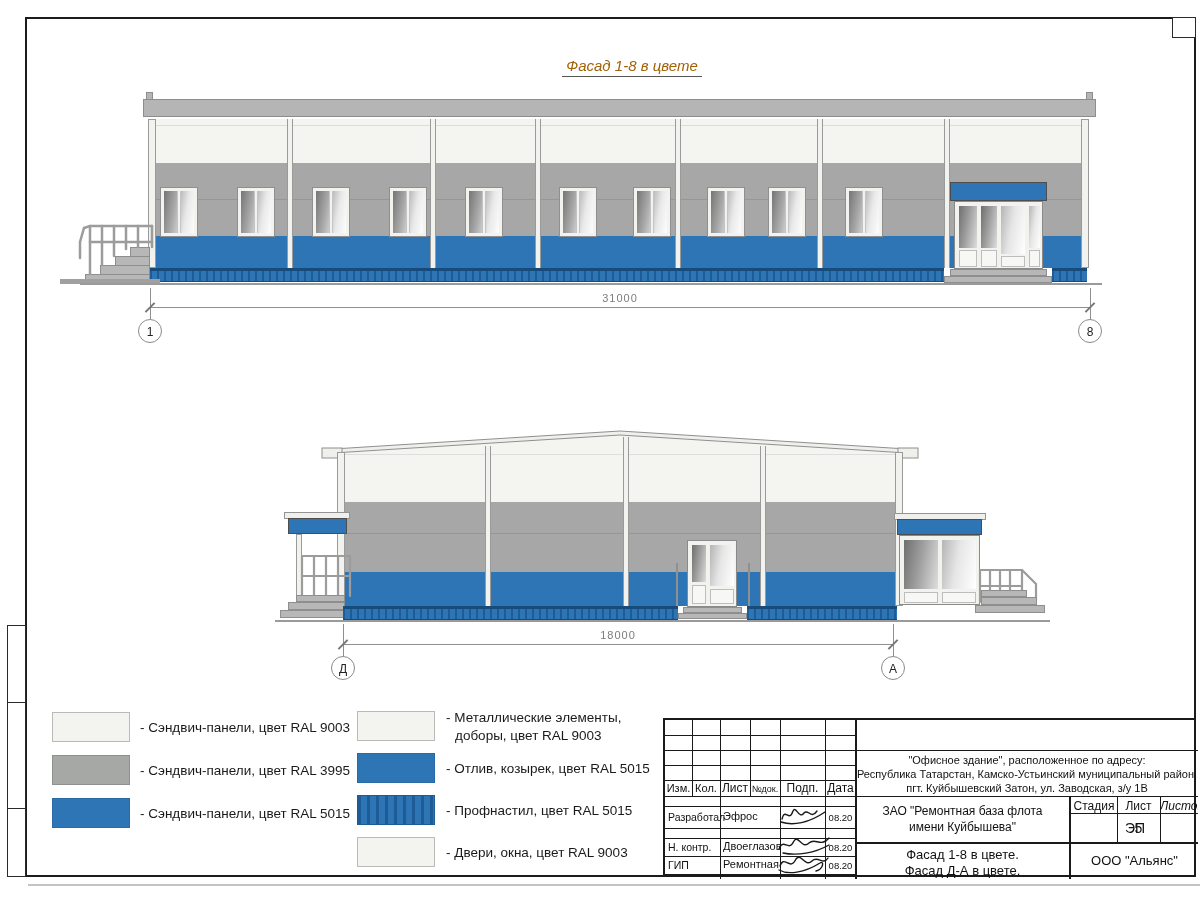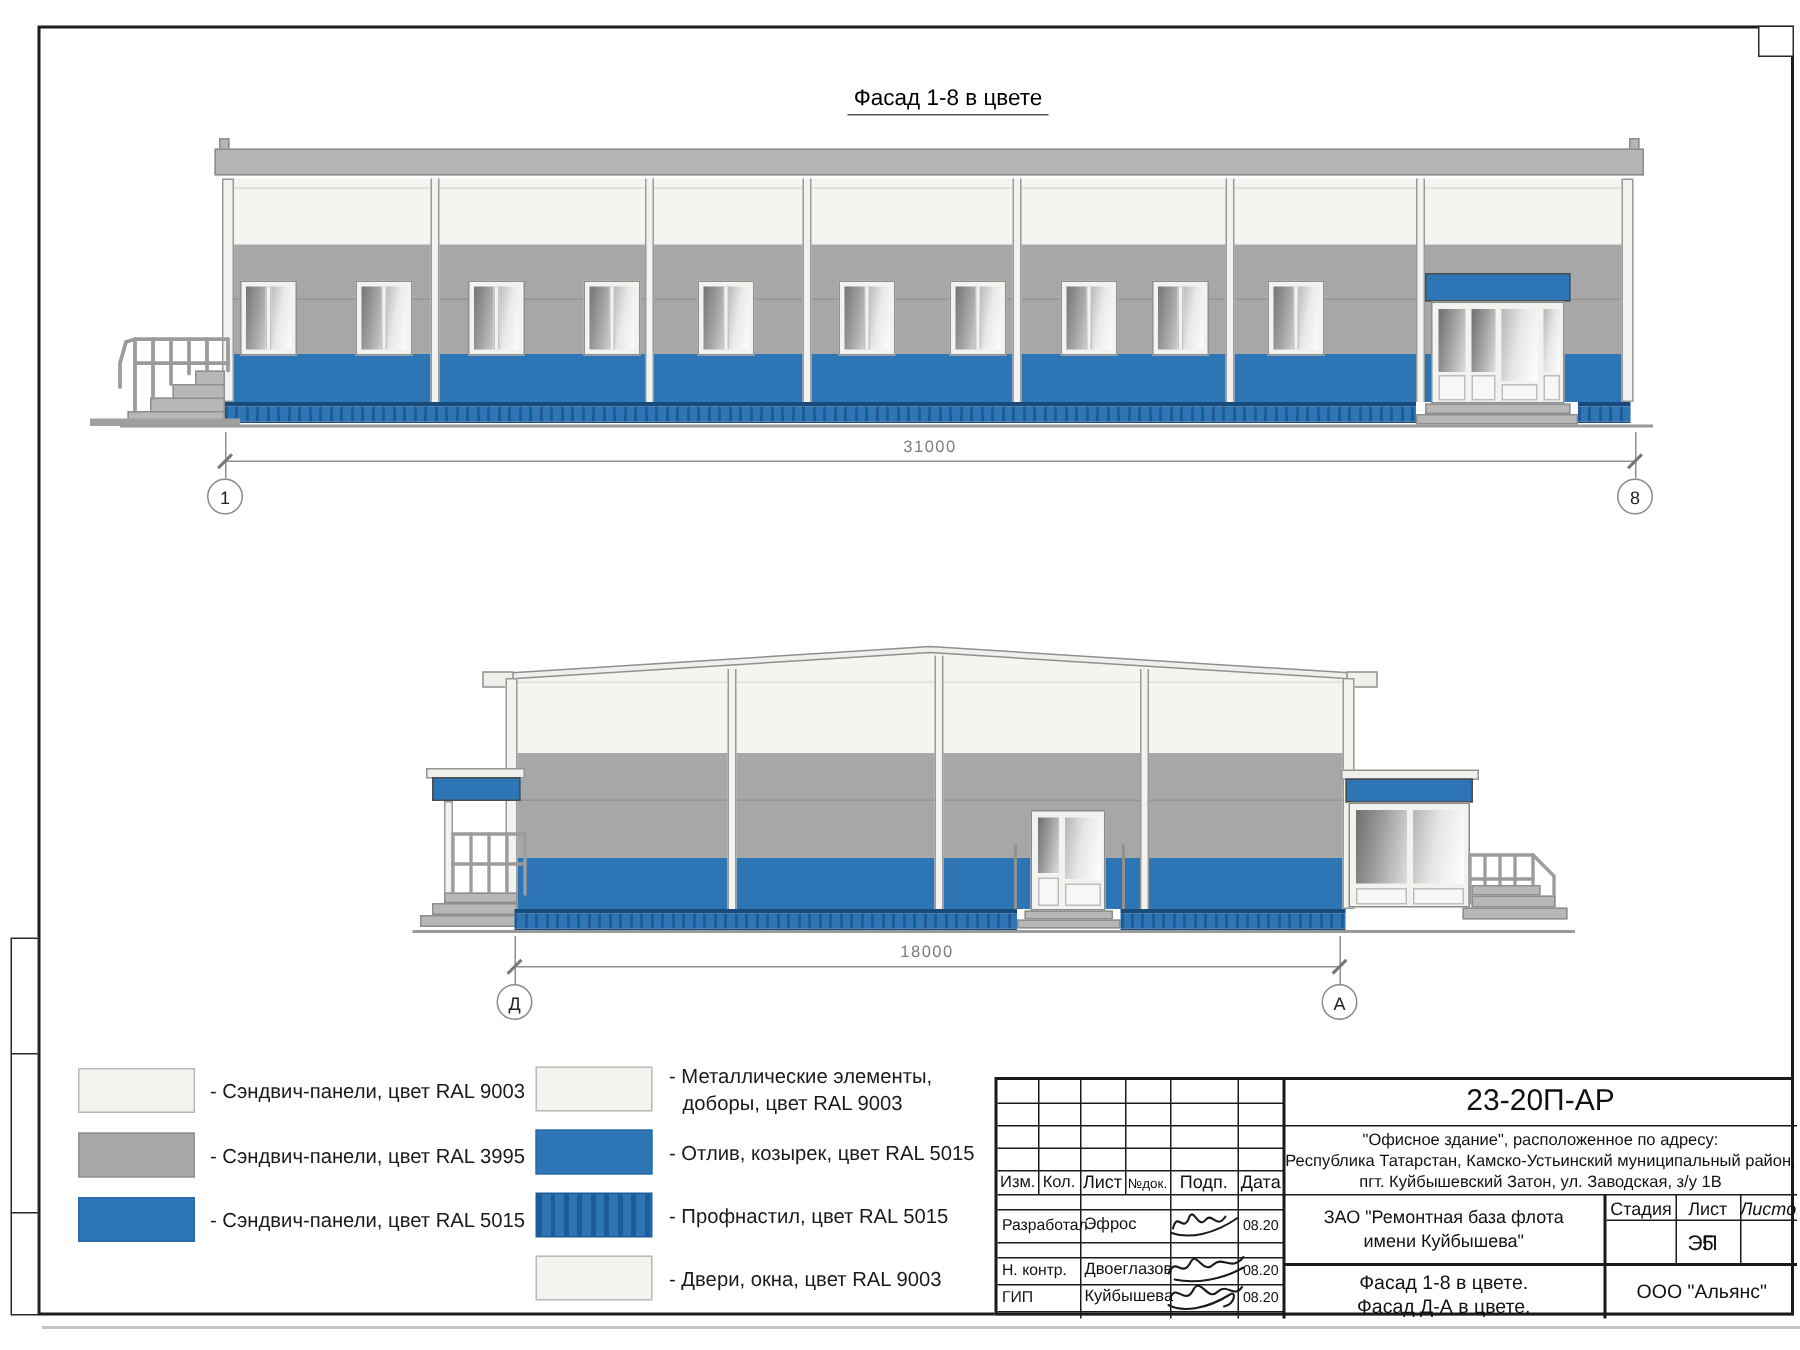--- a/index.html
+++ b/index.html
@@ -31,21 +31,21 @@
   .whiteframe{background:#f2f2ef;border:1px solid #8a8a8a;}
   .whitepanel{background:#f7f8f5;border:1px solid #bdbdbd;}
   .canopy{background:#2e75b6;border:1px solid #4d4d4d;}
   .rooflip{background:#efefec;border:1px solid #949494;}
   .prof{background:repeating-linear-gradient(90deg,#1d5c97 0px,#1d5c97 2px,#2e75b6 2px,#2e75b6 7px);
         border-top:3px solid #174b7c;border-bottom:1px solid #174b7c;}
   .step{background:#b7b7b7;border:1px solid #8e8e8e;}
   .groundline{background:#9a9a9a;height:2px;}
   .groundpad{background:#a0a0a0;}
   
-  .ftitle{font-size:15px;color:#000000;text-align:center;}
+  .ftitle{font-style:italic;font-size:15px;color:#a16207;text-align:center;}
   .ftitle span{border-bottom:1px solid #555;padding:0 4px 2px 4px;}
   .dimline{background:#8f8f8f;height:1px;}
   .extline{background:#8f8f8f;width:1px;}
   .dimtick{width:2px;height:13px;background:#777;transform:rotate(45deg);}
   .dimtext{font-size:11px;color:#7d7d7d;text-align:center;letter-spacing:1px;}
   .axiscircle{width:24px;height:24px;border:1px solid #8a8a8a;border-radius:50%;background:#fff;
       font-size:12px;color:#222;text-align:center;line-height:24px;}
   
   .swatch{width:78px;height:30px;}
   .sw-white{background:#f3f4f0;border:1px solid #b9bcb6;}
@@ -329,21 +329,21 @@
     <div class="tbtext c" style="left:115px;top:61px;width:45px;font-size:12px;">Подп.</div>
     <div class="tbtext c" style="left:160px;top:61px;width:31px;font-size:12px;">Дата</div>
 
     <div class="tbtext" style="left:3px;top:91px;font-size:10.5px;">Разработал</div>
     <div class="tbtext" style="left:58px;top:90px;font-size:11px;">Эфрос</div>
     <div class="tbtext c" style="left:160px;top:92px;width:31px;font-size:9.5px;">08.20</div>
     <div class="tbtext" style="left:3px;top:121px;font-size:10.5px;">Н. контр.</div>
     <div class="tbtext" style="left:58px;top:120px;font-size:11px;">Двоеглазов</div>
     <div class="tbtext c" style="left:160px;top:122px;width:31px;font-size:9.5px;">08.20</div>
     <div class="tbtext" style="left:3px;top:139px;font-size:10.5px;">ГИП</div>
-    <div class="tbtext" style="left:58px;top:138px;font-size:11px;">Куйбышева</div>
+    <div class="tbtext" style="left:58px;top:138px;font-size:11px;">Ремонтная</div>
     <div class="tbtext c" style="left:160px;top:140px;width:31px;font-size:9.5px;">08.20</div>
 
     <svg class="abs" style="left:112px;top:84px;" width="54" height="24" viewBox="0 0 54 24">
       <g stroke="#1a1a1a" stroke-width="1.4" fill="none" stroke-linecap="round">
         <path d="M5,15 C8,3 12,19 16,7 C19,1 22,16 27,9 C31,4 34,16 40,7"></path>
         <path d="M4,18 C16,22 32,19 48,8"></path>
       </g>
     </svg>
     <svg class="abs" style="left:110px;top:113px;" width="58" height="24" viewBox="0 0 58 24">
       <g stroke="#1a1a1a" stroke-width="1.4" fill="none" stroke-linecap="round">
@@ -351,21 +351,20 @@
         <path d="M8,20 C22,23 40,20 54,12"></path>
       </g>
     </svg>
     <svg class="abs" style="left:109px;top:130px;" width="58" height="26" viewBox="0 0 58 26">
       <g stroke="#1a1a1a" stroke-width="1.4" fill="none" stroke-linecap="round">
         <path d="M6,16 C10,4 16,22 22,9 C27,2 31,18 38,11 C44,5 49,16 54,8"></path>
         <path d="M5,20 C14,25 30,23 46,13 C50,10 50,19 42,21"></path>
       </g>
     </svg>
 
-    <div class="tbtext c" style="left:191px;top:3px;width:342px;font-size:20px;">23-20П-АР</div>
     <div class="tbtext c" style="left:191px;top:34px;width:342px;font-size:11px;">"Офисное здание", расположенное по адресу:</div>
     <div class="tbtext c" style="left:191px;top:48px;width:342px;font-size:11px;">Республика Татарстан, Камско-Устьинский муниципальный район,</div>
     <div class="tbtext c" style="left:191px;top:62px;width:342px;font-size:11px;">пгт. Куйбышевский Затон, ул. Заводская, з/у 1В</div>
     <div class="tbtext c" style="left:191px;top:84px;width:213px;font-size:12px;">ЗАО "Ремонтная база флота</div>
     <div class="tbtext c" style="left:191px;top:100px;width:213px;font-size:12px;">имени Куйбышева"</div>
     <div class="tbtext c" style="left:191px;top:127px;width:213px;font-size:13px;text-align:center;">Фасад 1-8 в цвете.</div>
     <div class="tbtext c" style="left:191px;top:143px;width:213px;font-size:13px;">Фасад Д-А в цвете.</div>
     <div class="tbtext c" style="left:406px;top:79px;width:46px;font-size:12px;">Стадия</div>
     <div class="tbtext c" style="left:452px;top:79px;width:43px;font-size:12px;">Лист</div>
     <div class="tbtext c" style="left:495px;top:79px;width:38px;font-size:12px;overflow:hidden;font-style:italic;">Листов</div>

